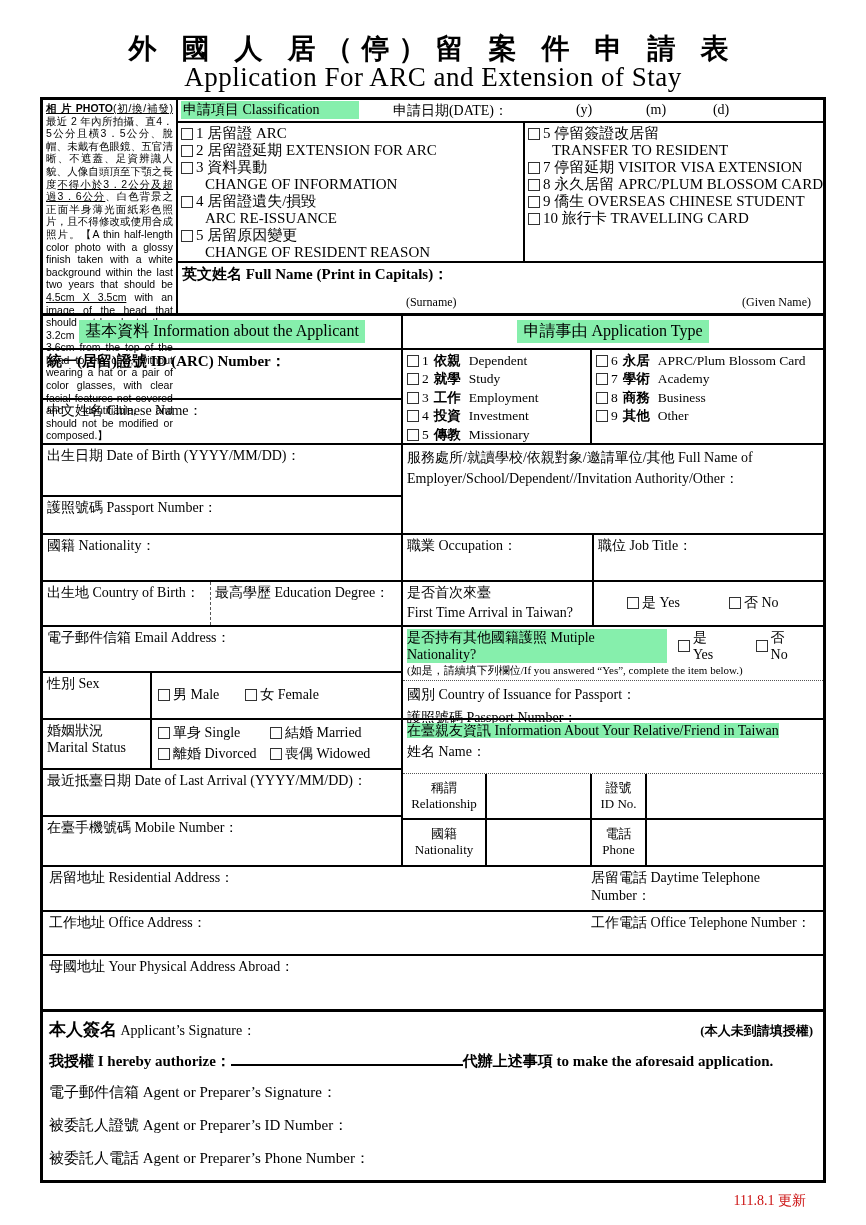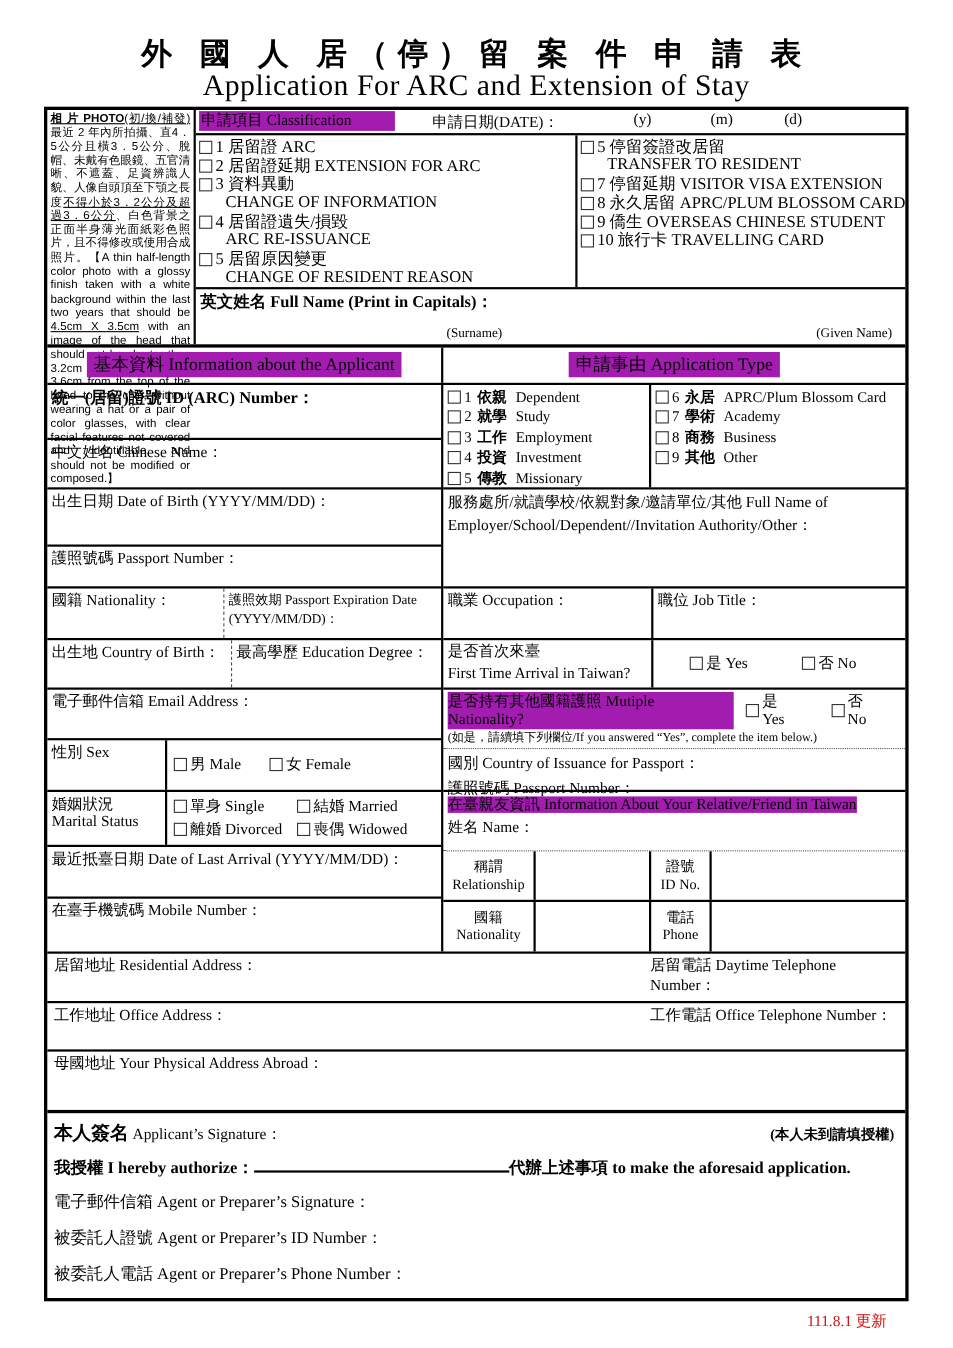--- a/index.html
+++ b/index.html
@@ -1,20 +1,20 @@
 <!DOCTYPE html>
 <html><head>
 <meta charset="utf-8">
 <style>
   * { margin:0; padding:0; box-sizing:border-box; }
   body { background:#fff; }
   .page { position:relative; width:866px; height:1225px; background:#ffffff;
           font-family:"Liberation Serif", serif; color:#000; overflow:hidden;border-radius:25px; }
   .b { font-weight:bold; }
-  .hl { background:#a21caf; }
+  .hl { background:#86efac; }
   .u { text-decoration:underline; }
   .sans { font-family:"Liberation Sans", sans-serif; }
 
   .title-zh { position:absolute; top:30px; left:0; width:100%; text-align:center;
               font-size:28px; font-weight:bold; letter-spacing:9px; }
   .title-en { position:absolute; top:62px; left:0; width:100%; text-align:center;
               font-size:27px; letter-spacing:0.5px; }
 
   .form { position:absolute; left:40px; top:97px; width:786px; height:1086px;
           border:3px solid #000; display:flex; flex-direction:column; font-size:14px; }
@@ -217,24 +217,20 @@
         <div class="lrow" style="height:52px">
           <span>出生日期 Date of Birth (YYYY/MM/DD)：</span>
         </div>
         <div class="lrow" style="height:38px">
           <span>護照號碼 Passport Number：</span>
         </div>
         <div class="lrow split" style="height:47px">
           <div class="sc1" style="width:160px">
             <span>國籍 Nationality：</span>
           </div>
-          <div class="sc2 small">
-            <div>護照效期 Passport Expiration Date</div>
-            <div>(YYYY/MM/DD)：</div>
-          </div>
         </div>
         <div class="lrow split" style="height:45px">
           <div class="sc1" style="width:167px">
             <span>出生地 Country of Birth：</span>
           </div>
           <div class="sc2">
             <span>最高學歷 Education Degree：</span>
           </div>
         </div>
         <div class="lrow" style="height:46px">

